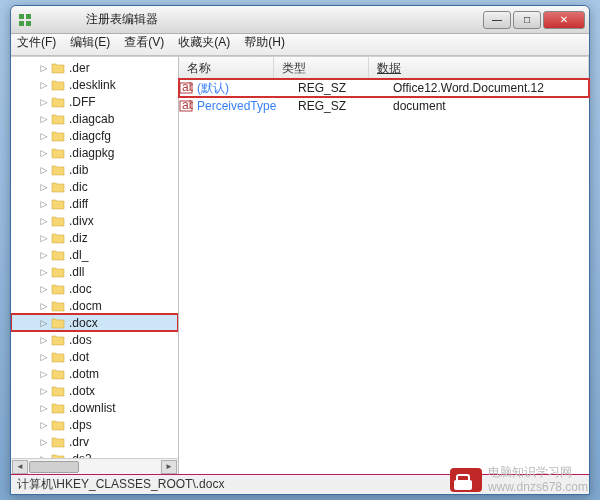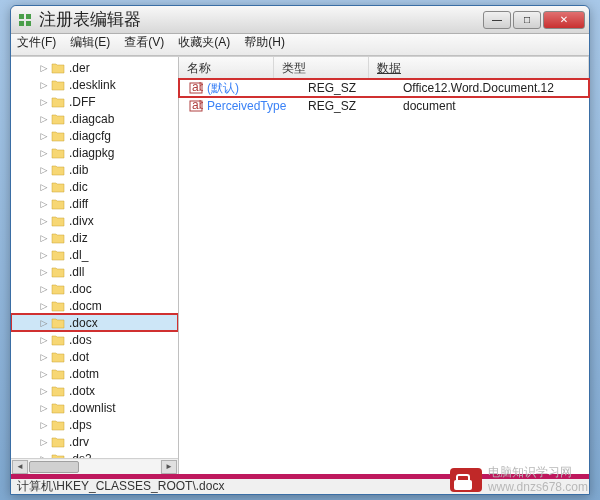--- a/index.html
+++ b/index.html
@@ -1,20 +1,20 @@
 <!DOCTYPE html>
 <html><head>
 <meta charset="utf-8">
 <style>
 * { margin: 0; padding: 0; box-sizing: border-box; font-family: "Microsoft YaHei", "SimSun", Tahoma, sans-serif; font-size: 12px; }
 body { width: 600px; height: 500px; background: linear-gradient(to bottom, #a8c8e8 0%, #7fa8d0 100%); overflow: hidden; position: relative; }
 .window { position: absolute; left: 10px; top: 5px; width: 580px; height: 490px; background: #f0f0f0; border: 1px solid #3a6ea5; border-radius: 6px 6px 0 0; box-shadow: 0 2px 12px rgba(0,0,0,0.3); display: flex; flex-direction: column; }
 .titlebar { height: 28px; background: linear-gradient(to bottom, #f8f8f8 0%, #e8e8e8 50%, #d8d8d8 100%); border-bottom: 1px solid #b0b0b0; border-radius: 6px 6px 0 0; display: flex; align-items: center; padding: 0 4px; }
 .titlebar-icon { width: 16px; height: 16px; margin-right: 6px; margin-left: 2px; }
-.titlebar-text { flex: 1; color: #222; font-size: 17px; }
+.titlebar-text { flex: 1; color: #222; font-size: 12px; margin-left: 47px; }
 .win-buttons { display: flex; gap: 2px; }
 .win-btn { width: 28px; height: 18px; border: 1px solid #888; border-radius: 3px; display: flex; align-items: center; justify-content: center; font-size: 10px; cursor: pointer; }
 .win-min { background: linear-gradient(#f0f0f0,#d0d0d0); }
 .win-max { background: linear-gradient(#f0f0f0,#d0d0d0); }
 .win-close { background: linear-gradient(#e07070,#c83030); color: #fff; width: 42px; }
 .menubar { height: 22px; background: linear-gradient(#fafafa,#eaeaea); border-bottom: 1px solid #c0c0c0; display: flex; align-items: flex-start; padding: 0 6px; gap: 14px; }
 .menu-item { color: #222; cursor: pointer; }
 .content { flex: 1; display: flex; background: #fff; border-top: 1px solid #d0d0d0; min-height: 0; }
 .tree-panel { width: 168px; border-right: 1px solid #c0c0c0; background: #fff; display: flex; flex-direction: column; }
 .tree-scroll { flex: 1; overflow: hidden; padding: 2px 0; }
@@ -27,27 +27,27 @@
 .hscroll-btn { width: 16px; height: 14px; background: #e0e0e0; border: 1px solid #b0b0b0; margin: 0 1px; display: flex; align-items: center; justify-content: center; font-size: 8px; color: #555; }
 .hscroll-track { flex: 1; height: 14px; background: #f4f4f4; position: relative; }
 .hscroll-thumb { position: absolute; left: 0; width: 50px; height: 12px; top: 1px; background: #d0d0d0; border: 1px solid #a0a0a0; border-radius: 2px; }
 .list-panel { flex: 1; background: #fff; display: flex; flex-direction: column; }
 .list-header { height: 22px; background: linear-gradient(#fafafa,#eaeaea); border-bottom: 1px solid #c8c8c8; display: flex; }
 .list-header-col { padding: 3px 8px; border-right: 1px solid #d8d8d8; color: #333; }
 .col-name { width: 95px; }
 .col-type { width: 95px; }
 .col-data { flex: 1; text-decoration: underline; }
 .list-body { flex: 1; }
-.list-row { display: flex; align-items: center; height: 18px; padding-left: 10px; }
+.list-row { display: flex; align-items: center; height: 18px; padding-left: 0; }
 .list-row.highlighted { outline: 2px solid #d03030; outline-offset: -1px; }
 .value-ico { width: 14px; height: 14px; margin-right: 4px; }
 .cell-name { width: 87px; color: #3b82f6; }
 .cell-type { width: 95px; color: #222; margin-left: 14px; }
 .cell-data { flex: 1; color: #222; }
-.statusbar { height: 20px; background: #f0f0f0; border-top: 5px solid #be185d; display: flex; align-items: center; padding: 0 6px; color: #333; font-size: 11px; }
+.statusbar { height: 20px; background: #f0f0f0; border-top: 1px solid #be185d; display: flex; align-items: center; padding: 0 6px; color: #333; font-size: 11px; }
 .watermark { position: absolute; right: 12px; bottom: 6px; display: flex; align-items: center; gap: 6px; }
 .wm-badge { width: 32px; height: 24px; background: #c02828; border-radius: 4px; position: relative; }
 .wm-badge::before { content: ""; position: absolute; left: 6px; top: 6px; width: 10px; height: 12px; border: 2px solid #fff; border-radius: 3px 3px 0 0; border-bottom: none; }
 .wm-badge::after { content: ""; position: absolute; left: 4px; top: 12px; width: 18px; height: 10px; background: #fff; border-radius: 2px; }
 .wm-text { color: #b8b8b8; font-size: 12px; line-height: 1.2; }
 svg { display: block; }
 </style>
 </head>
 <body>
 

